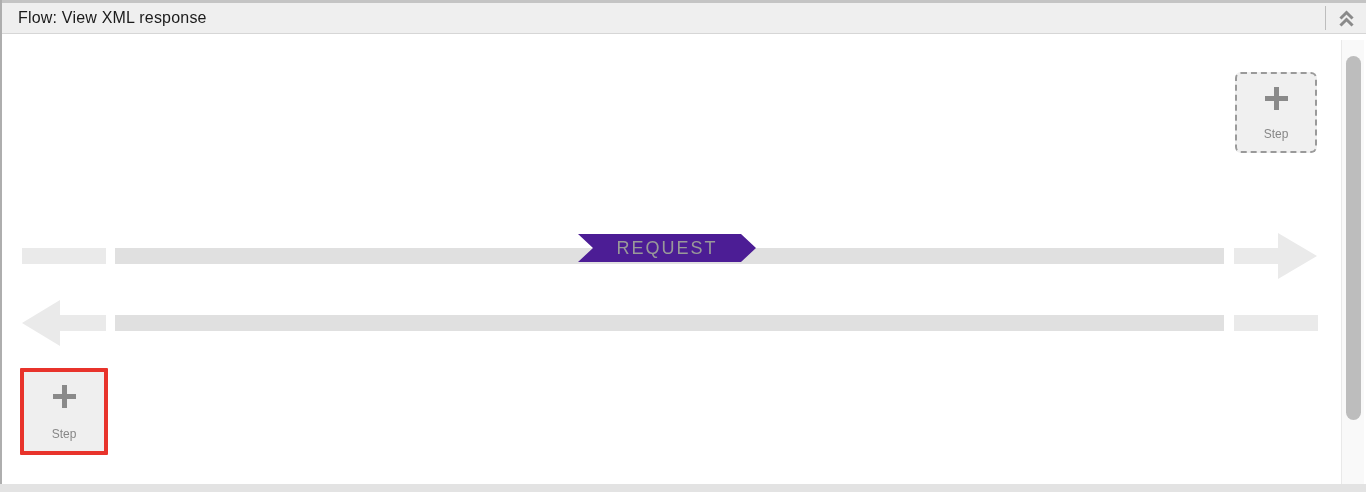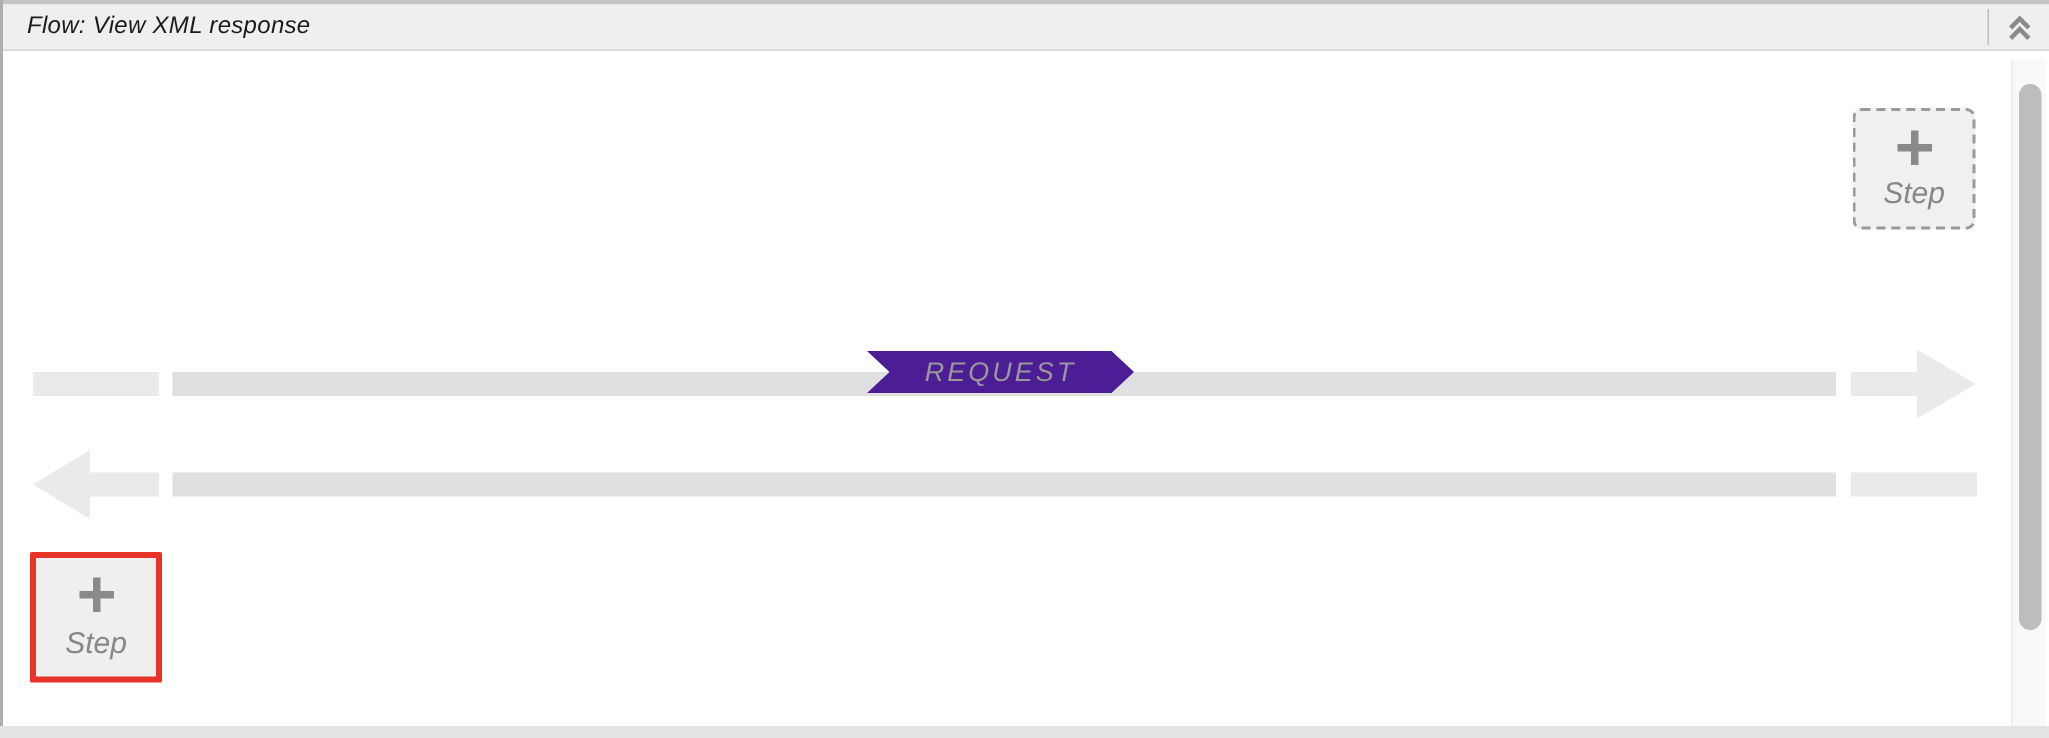--- a/index.html
+++ b/index.html
@@ -1,19 +1,19 @@
 <!DOCTYPE html>
 <html><head>
 <meta charset="utf-8">
 <style>
   * { margin:0; padding:0; box-sizing:border-box; }
   html,body { width:1366px; height:492px; }
   body { font-family:"Liberation Sans","DejaVu Sans",sans-serif; background:#ffffff; overflow:hidden; }
 
-  .panel { position:relative; width:1366px; height:492px; background:#ffffff;font-style:italic; }
+  .panel { position:relative; width:1366px; height:492px; background:#ffffff; }
 
   
   .border-top    { position:absolute; left:0; top:0; width:1366px; height:3px; background:#c4c4c4; }
   .border-left   { position:absolute; left:0; top:0; width:2px; height:484px; background:#aeaeae; }
   .bottom-strip  { position:absolute; left:0; bottom:0; width:1366px; height:8px; background:#e3e3e3; }
 
   
   .titlebar { position:absolute; left:2px; top:3px; width:1364px; height:31px;
               background:#efefef; border-bottom:1px solid #d6d6d6;
               display:flex; align-items:center; }
@@ -47,21 +47,21 @@
            display:flex; align-items:center; justify-content:center;
            font-size:18px; letter-spacing:2px; color:#999999; }
   .badge-request  { left:578px; top:234px; width:178px;
                     clip-path:polygon(0 0, calc(100% - 15px) 0, 100% 50%, calc(100% - 15px) 100%, 0 100%, 15px 50%); }
   .badge-response { left:578px; top:301px; width:184px;
                     clip-path:polygon(15px 0, 100% 0, calc(100% - 15px) 50%, 100% 100%, 15px 100%, 0 50%); }
 
   
   .step-btn { position:absolute; display:flex; flex-direction:column; align-items:center;
               justify-content:space-between; padding:13px 0 10px; cursor:pointer; }
-  .step-btn .step-label { font-size:20px; color:#878787; }
+  .step-btn .step-label { font-size:12px; color:#878787; }
   .plus-icon { position:relative; width:23px; height:23px; }
   .plus-icon::before { content:""; position:absolute; left:0; top:9px; width:23px; height:5px; background:#8a8a8a; }
   .plus-icon::after  { content:""; position:absolute; left:9px; top:0; width:5px; height:23px; background:#8a8a8a; }
 
   .step-btn-top { left:1235px; top:72px; width:82px; height:81px;
                   background:#f0f0f0; border:2px dashed #9a9a9a; border-radius:6px; }
   .step-btn-bottom { left:20px; top:368px; width:88px; height:87px;
                      background:#efefef; border:4px solid #e8332b; border-radius:1px; }
 
   

